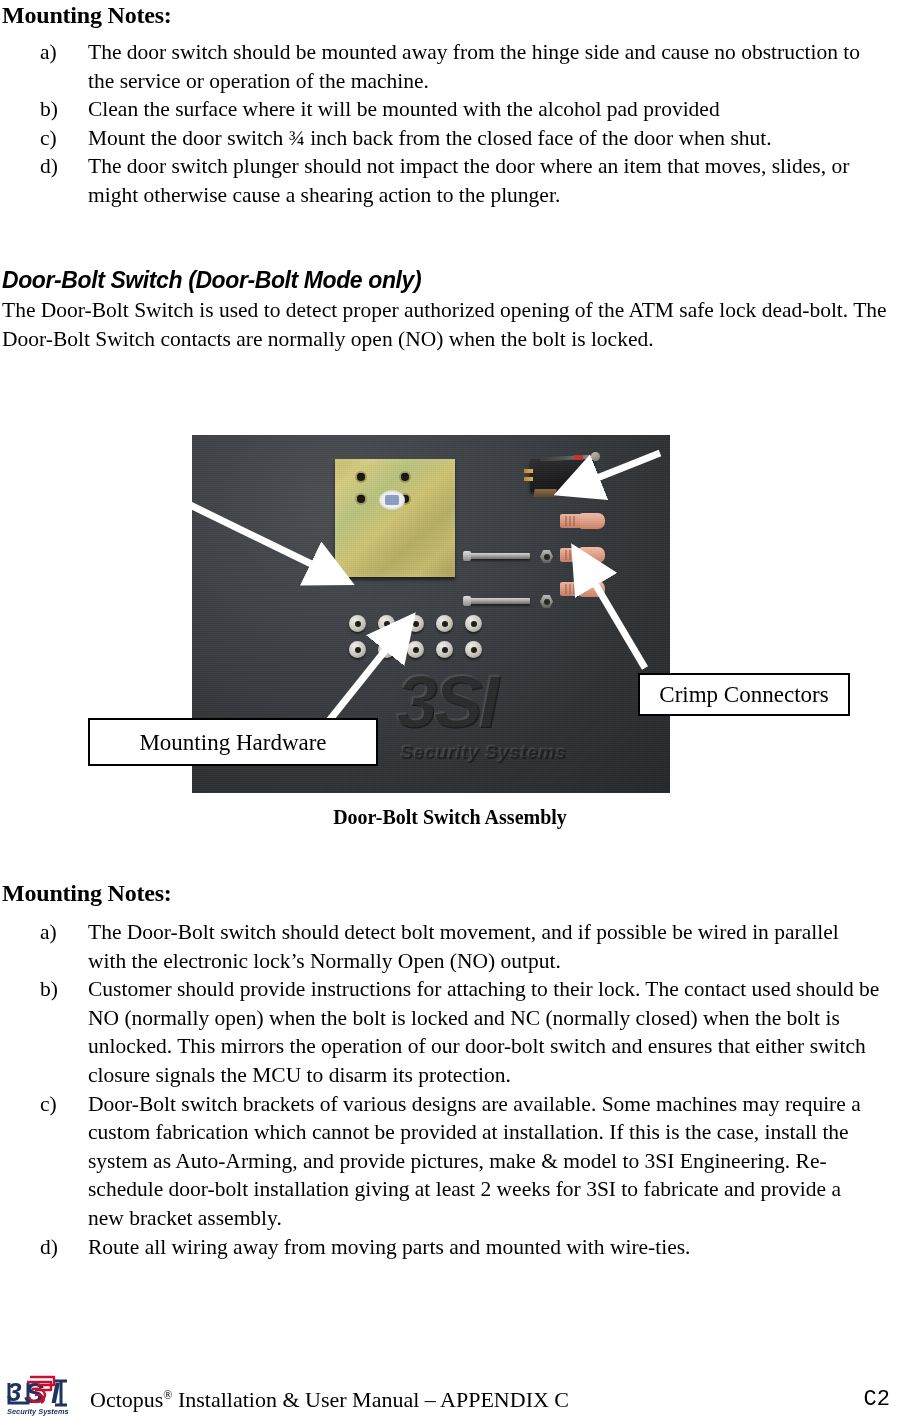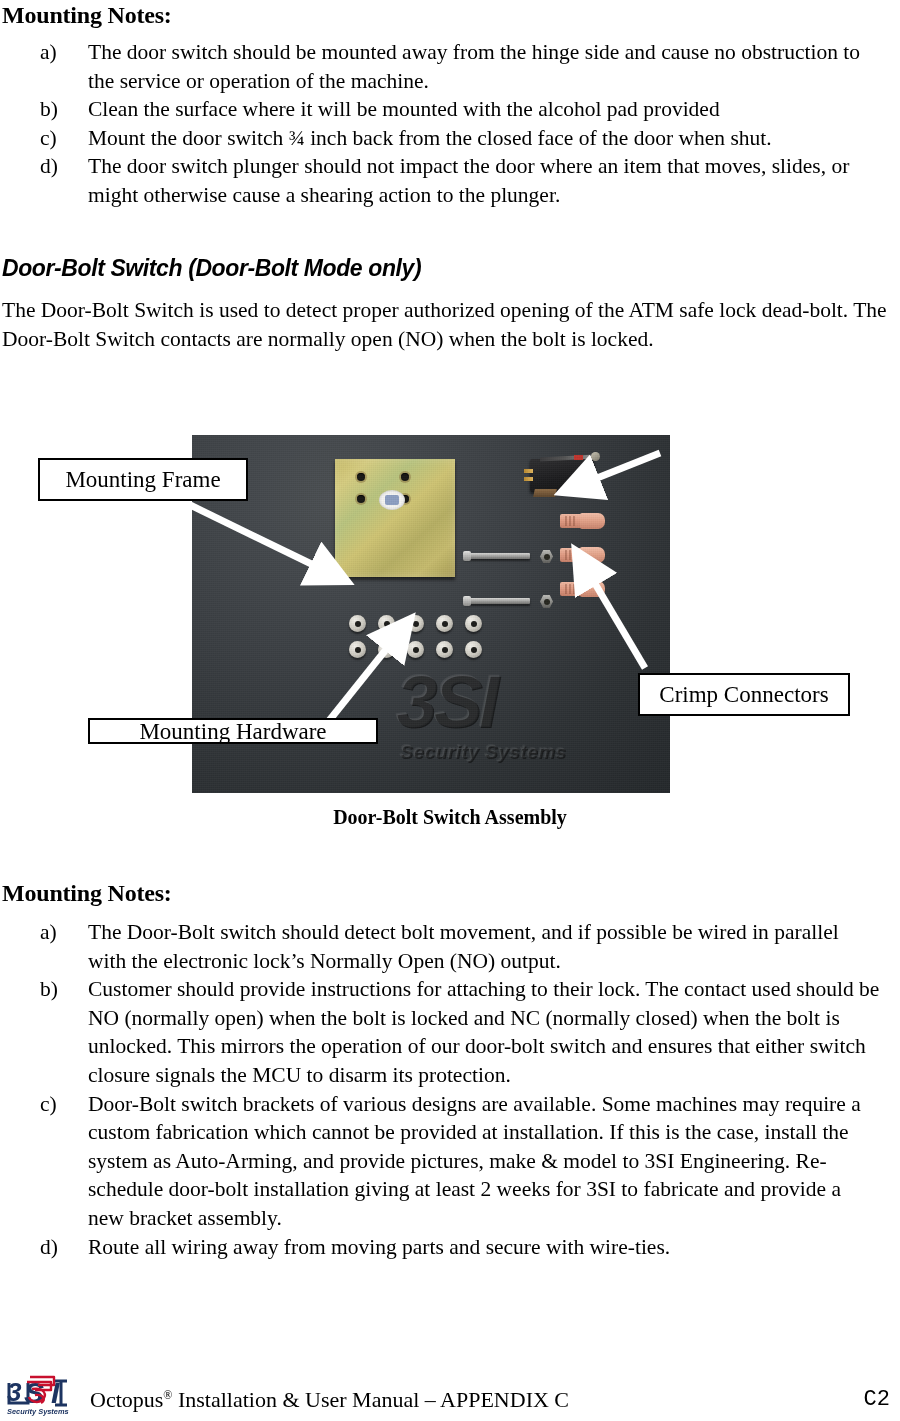--- a/index.html
+++ b/index.html
@@ -58,20 +58,21 @@
   }
 
   .section-title {
     position: absolute;
     left: 2px;
     font-family: "Liberation Sans", "DejaVu Sans", sans-serif;
     font-weight: bold;
     font-style: italic;
     font-size: 23px;
     letter-spacing: -0.4px;
+    margin-top: 12px;
   }
 
   .body-para {
     position: absolute;
     left: 2px;
     width: 886px;
     font-size: 21.5px;
     line-height: 1.35;
   }
 
@@ -517,29 +518,26 @@
       <line x1="186" y1="103" x2="332" y2="174" stroke="#ffffff" stroke-width="7" marker-end="url(#ah)"></line>
 
       <line x1="660" y1="53" x2="577" y2="86" stroke="#ffffff" stroke-width="7" marker-end="url(#ah)"></line>
 
       <line x1="645" y1="268" x2="584" y2="165" stroke="#ffffff" stroke-width="7" marker-end="url(#ah)"></line>
 
       <line x1="328" y1="322" x2="400" y2="232" stroke="#ffffff" stroke-width="7" marker-end="url(#ah)"></line>
     </svg>
 
 
-    <div class="callout" style="left:38px; top:58px; width:210px; height:43px;">
-      <span>Mounting Frame</span>
-    </div>
 
     <div class="callout" style="left:638px; top:273px; width:212px; height:43px;">
       <span>Crimp Connectors</span>
     </div>
 
-    <div class="callout" style="left:88px; top:318px; width:290px; height:26px;">
+    <div class="callout" style="left:88px; top:318px; width:290px; height:48px;">
       <span>Mounting Hardware</span>
     </div>
   </div>
 
   <div class="fig-caption">Door-Bolt Switch Assembly</div>
 
   <div class="notes-heading" style="top:880px;">Mounting Notes:</div>
 
   <ul class="ol-list" style="top:918px; width:840px;">
     <li>
@@ -549,21 +547,21 @@
     <li>
       <span class="marker">b)</span>
       <span>Customer should provide instructions for attaching to their lock. The contact used should be NO (normally open) when the bolt is locked and NC (normally closed) when the bolt is unlocked. This mirrors the operation of our door-bolt switch and ensures that either switch closure signals the MCU to disarm its protection.</span>
     </li>
     <li>
       <span class="marker">c)</span>
       <span>Door-Bolt switch brackets of various designs are available. Some machines may require a custom fabrication which cannot be provided at installation. If this is the case, install the system as Auto-Arming, and provide pictures, make &amp; model to 3SI Engineering. Re-schedule door-bolt installation giving at least 2 weeks for 3SI to fabricate and provide a new bracket assembly.</span>
     </li>
     <li>
       <span class="marker">d)</span>
-      <span>Route all wiring away from moving parts and secure with wire-ties.</span>
+      <span>Route all wiring away from moving parts and mounted with wire-ties.</span>
     </li>
   </ul>
 
   <div class="footer">
     <div class="footer-rule"></div>
 
     <div class="footer-logo">
       <svg viewBox="0 0 76 50" width="76" height="50">
 
         <g fill="none" stroke="#1d3461" stroke-width="3">

